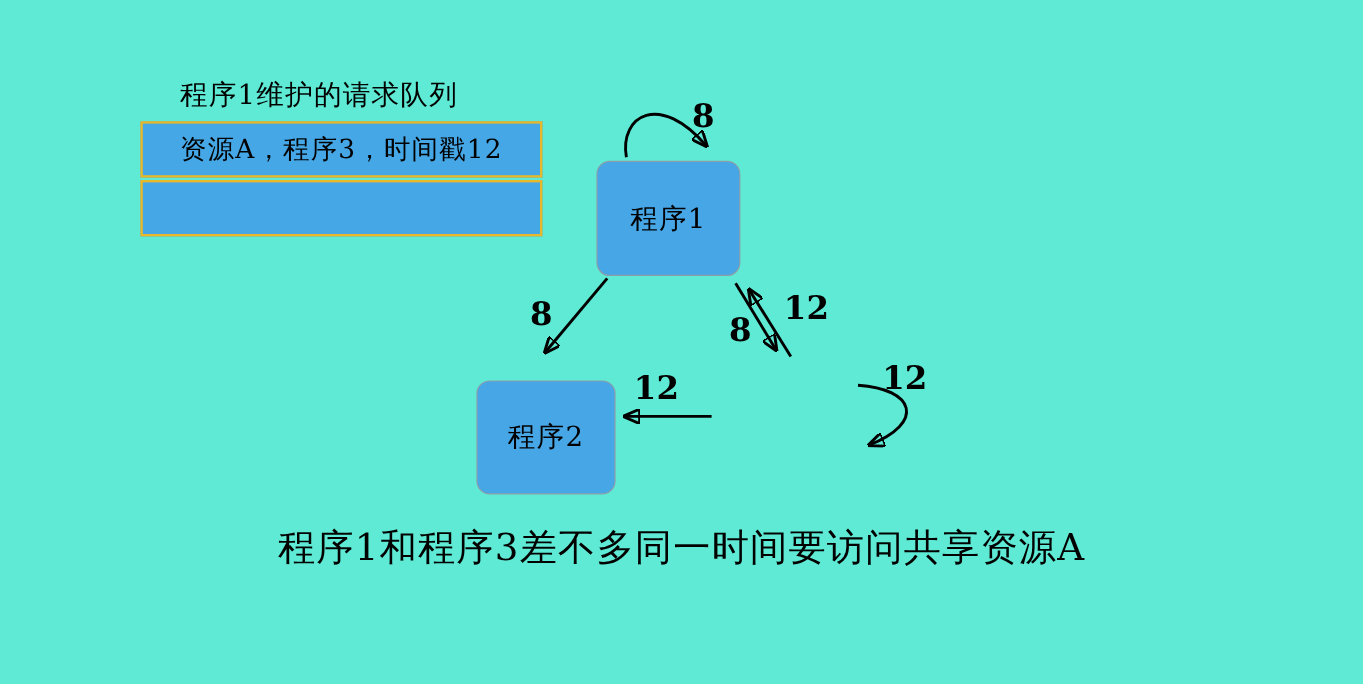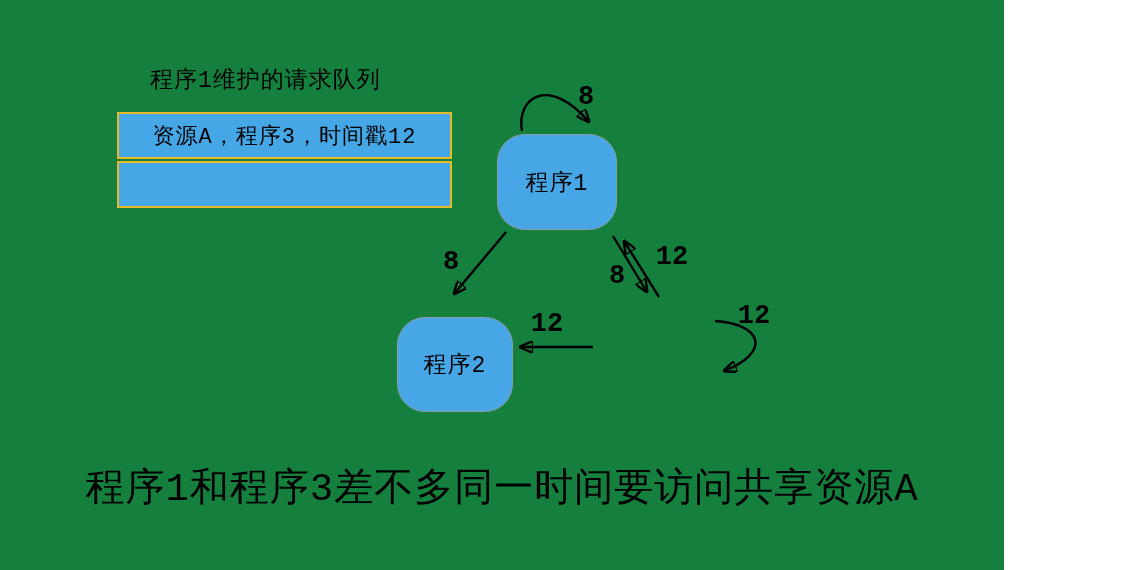--- a/index.html
+++ b/index.html
@@ -3,40 +3,39 @@
 <meta charset="utf-8">
 <style>
   html, body {
     margin: 0;
     padding: 0;
     background: #ffffff;
     font-family: "DejaVu Serif", "Liberation Serif", serif;
   }
   .stage {
     position: relative;
-    width: 1004px;
+    width: 1136px;
     height: 570px;
-    background: #15803d;
+    background: #5eead4;
     overflow: hidden;
-    font-family: Liberation Mono, monospace;
   }
   
   .queue-title {
     position: absolute;
     left: 150px;
     top: 64px;
     font-size: 23px;
     color: #000;
     letter-spacing: 1px;
     white-space: nowrap;
   }
   .queue-box {
     position: absolute;
     left: 117px;
-    top: 112px;
+    top: 101px;
     width: 335px;
   }
   .queue-row {
     box-sizing: border-box;
     width: 100%;
     height: 47px;
     background: #45a7e6;
     border: 2.5px solid #e8b92a;
     display: flex;
     align-items: center;
@@ -45,21 +44,21 @@
     color: #000;
     letter-spacing: 1px;
   }
   .queue-row + .queue-row { margin-top: 2px; }
   
   .node {
     position: absolute;
     box-sizing: border-box;
     background: #47a6e6;
     border: 1.5px solid #8c9daa;
-    border-radius: 28px;
+    border-radius: 11px;
     display: flex;
     align-items: center;
     justify-content: center;
     font-size: 23px;
     color: #000;
     letter-spacing: 1px;
   }
   .node-1 { left: 497px; top: 134px; width: 120px; height: 96px; }
   .node-2 { left: 397px; top: 317px; width: 116px; height: 95px; }
   .node-3 { left: 595px; top: 300px; width: 118px; height: 95px; }
@@ -89,23 +88,23 @@
   .lbl-p1p2   { left: 451px; top: 262px; }
   .lbl-p1p3   { left: 617px; top: 276px; }
   .lbl-p3p1   { left: 672px; top: 257px; }
   .lbl-p3p2   { left: 547px; top: 324px; }
   .lbl-p3self { left: 754px; top: 316px; }
   
   .caption {
     position: absolute;
     left: 0;
     right: 0;
-    top: 460px;
+    top: 436px;
     text-align: center;
-    font-size: 39px;
+    font-size: 31px;
     color: #000;
     letter-spacing: 1px;
     white-space: nowrap;
   }
 </style>
 </head>
 <body>
 
 <div class="stage">
 

